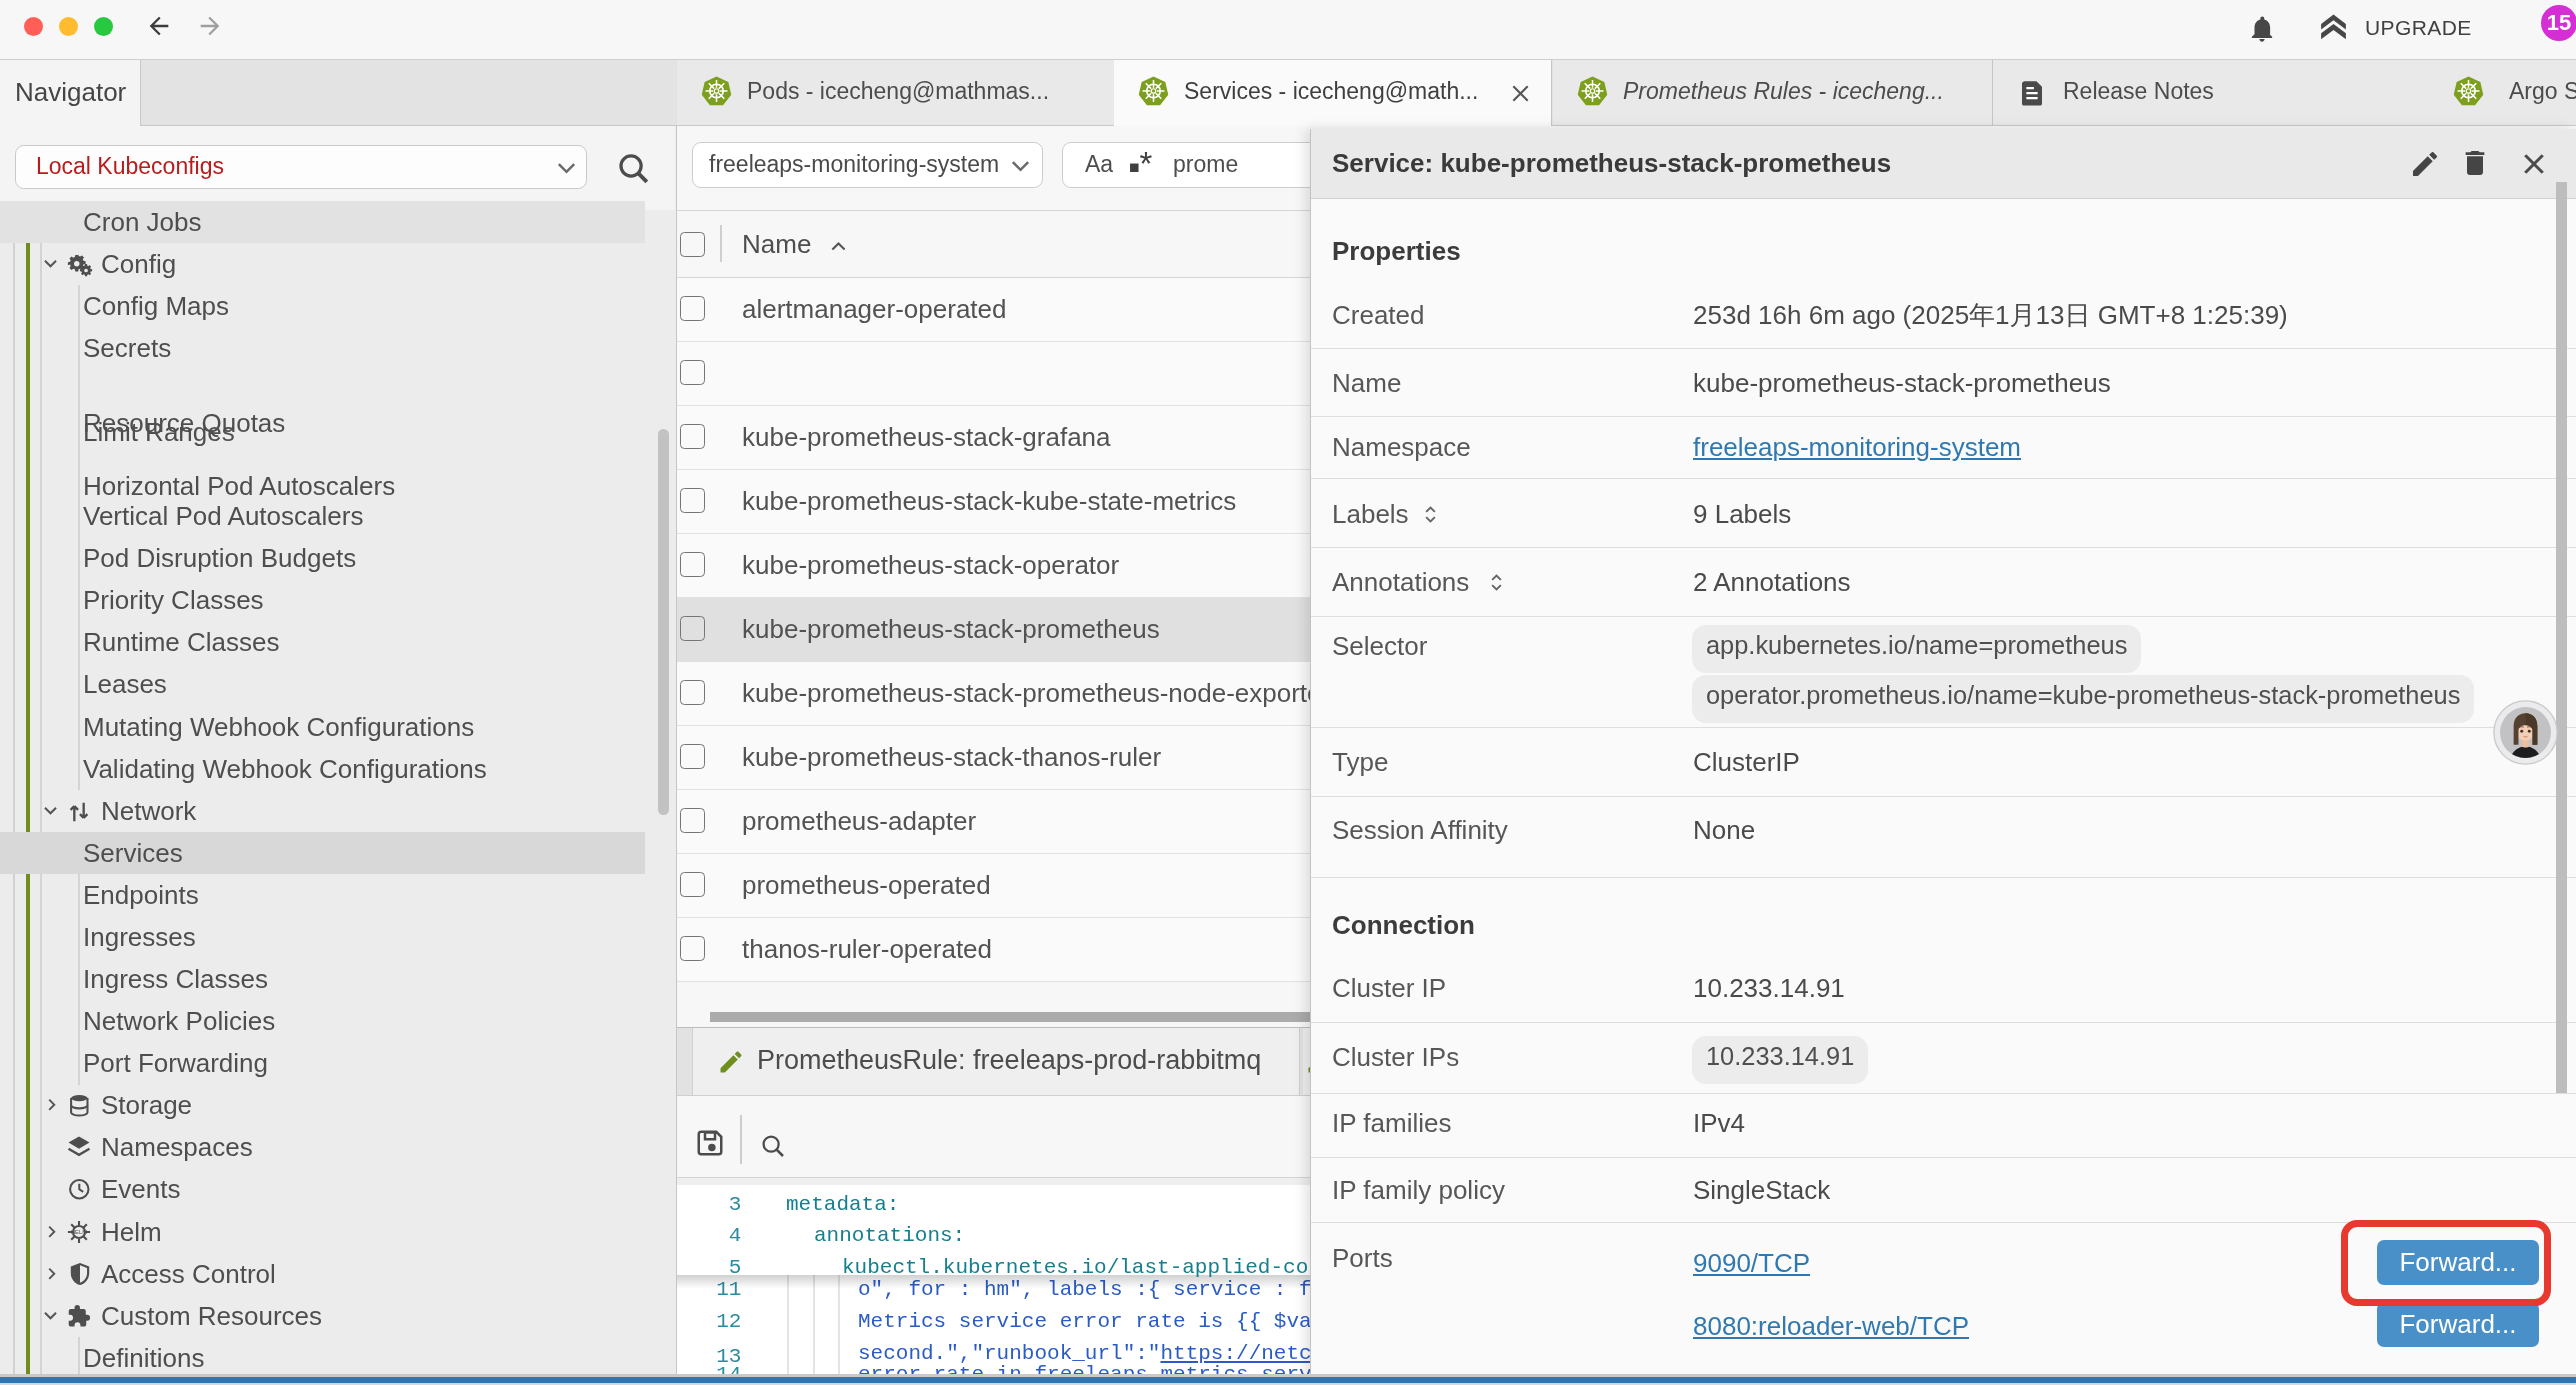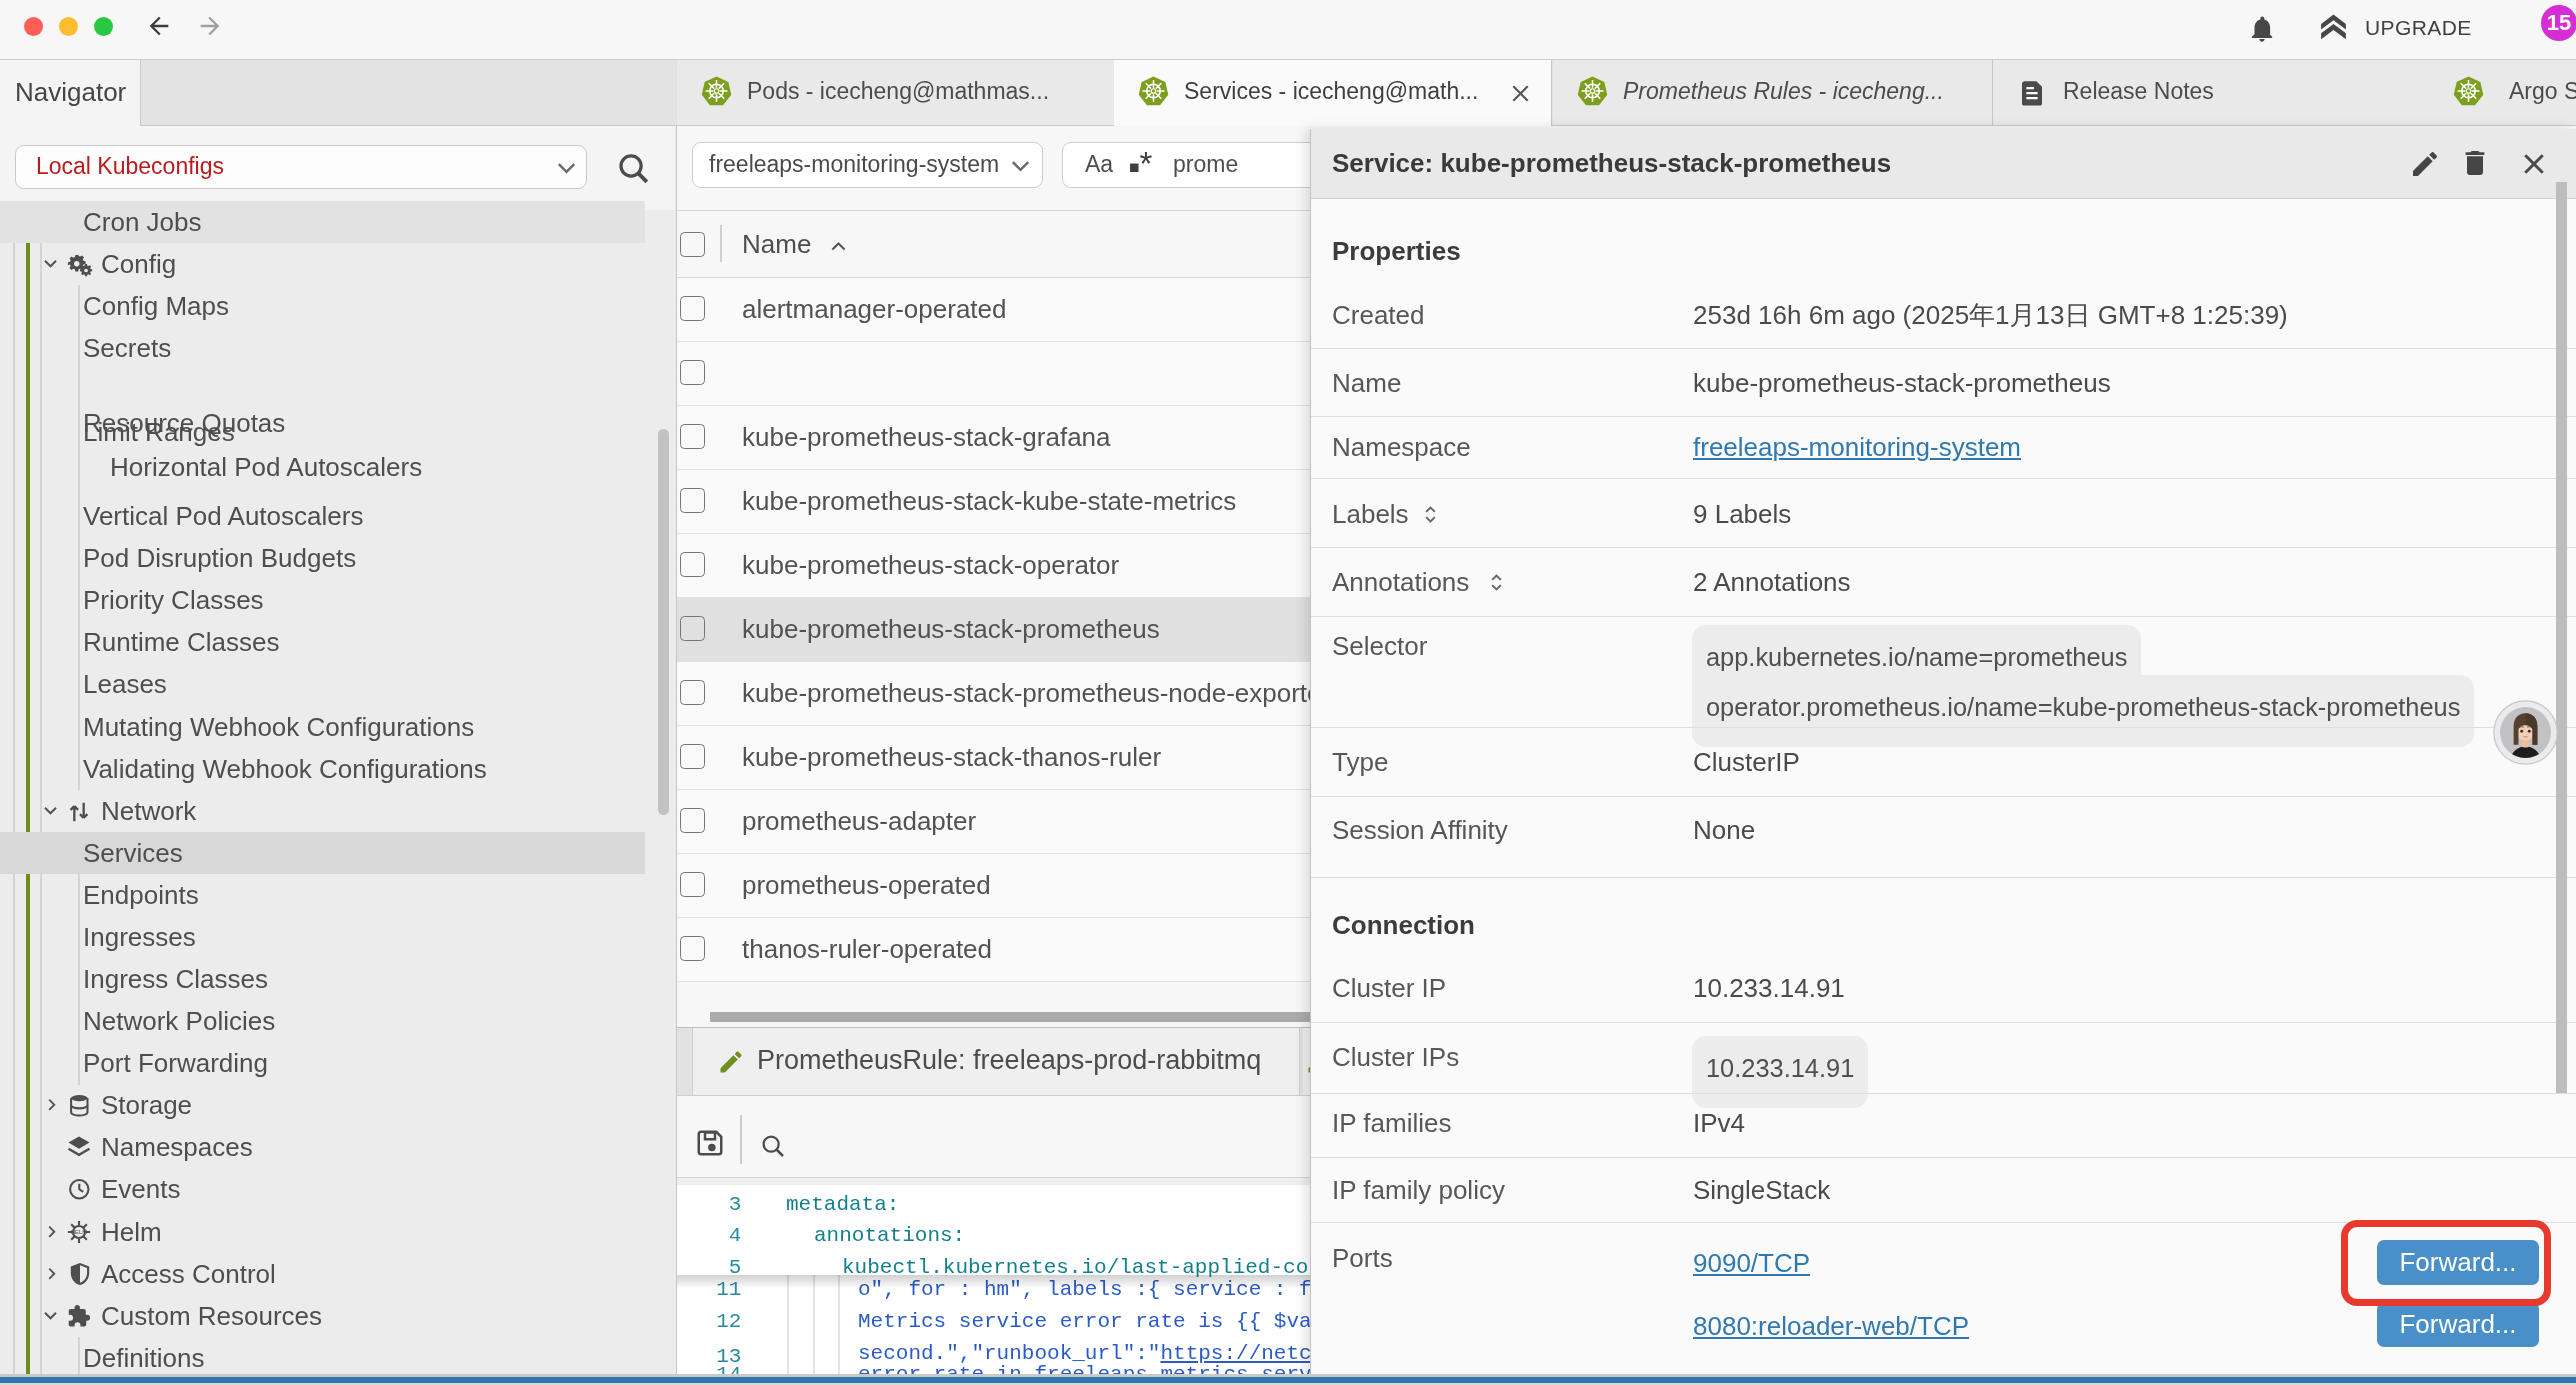--- a/index.html
+++ b/index.html
@@ -12,21 +12,21 @@
   .ti span{position:absolute;top:0;line-height:42px;white-space:nowrap;}
   
   .tr{position:absolute;left:0;width:1899px;height:64px;border-bottom:1.8px solid #e1e1e1;background:#fafafa;box-sizing:border-box;}
   .tr .nm{position:absolute;left:65px;top:0;line-height:62px;font-size:26px;color:#525252;white-space:nowrap;}
   .cb{position:absolute;left:2.6px;top:17.5px;width:23px;height:23px;border:1.8px solid #757575;border-radius:4.4px;}
   
   .dl{position:absolute;left:21px;font-size:26px;color:#575757;line-height:32px;white-space:nowrap;}
   .dv{position:absolute;left:382px;font-size:26px;color:#4a4a4a;line-height:32px;white-space:nowrap;}
   .sep{position:absolute;left:0px;width:1266px;height:0;border-top:1.8px solid #dedede;}
   .badge{position:absolute;left:381px;height:48px;background:#ececec;border-radius:14px;
-         font-size:25.4px;color:#4f4f4f;line-height:40px;padding:12px 14px;white-space:nowrap;}
+         font-size:25.4px;color:#4f4f4f;line-height:40px;padding:0 14px;white-space:nowrap;}
   .lnk{color:#3079b0;text-decoration:underline;}
   .mono{font-family:"Liberation Mono", monospace;}
 </style>
 </head>
 <body>
 <div id="root">
 <svg width="0" height="0" style="position:absolute">
   <symbol id="k8s" viewBox="0 0 24 24">
     <polygon points="12,1 20.6,5.15 22.73,14.45 16.77,21.94 7.22,21.94 1.27,14.45 3.4,5.15" fill="#7c9f1d"></polygon>
     <path d="M12 3.6V9.2M17.66 5.94 13.7 9.9M20 11.6H14.4M17.66 17.26 13.7 13.3M12 19.6V14M6.34 17.26 10.3 13.3M4 11.6H9.6M6.34 5.94 10.3 9.9" stroke="#fff" stroke-width="1.1" fill="none"></path>
@@ -144,21 +144,21 @@
       </div>
     <div class="ti" style="top:201px;">
         <span style="left:83px;">Secrets</span>
       </div>
     <div class="ti" style="top:243px;">
         <span style="left:83px;margin-top:33px;">Resource Quotas</span>
       </div>
     <div class="ti" style="top:285px;">
         <span style="left:83px;">Limit Ranges</span>
       </div>
-    <div class="ti" style="top:320px;margin-left:27px;">
+    <div class="ti" style="top:339px;">
         <span style="left:83px;">Horizontal Pod Autoscalers</span>
       </div>
     <div class="ti" style="top:369px;">
         <span style="left:83px;">Vertical Pod Autoscalers</span>
       </div>
     <div class="ti" style="top:411px;">
         <span style="left:83px;">Pod Disruption Budgets</span>
       </div>
     <div class="ti" style="top:453px;">
         <span style="left:83px;">Priority Classes</span>

